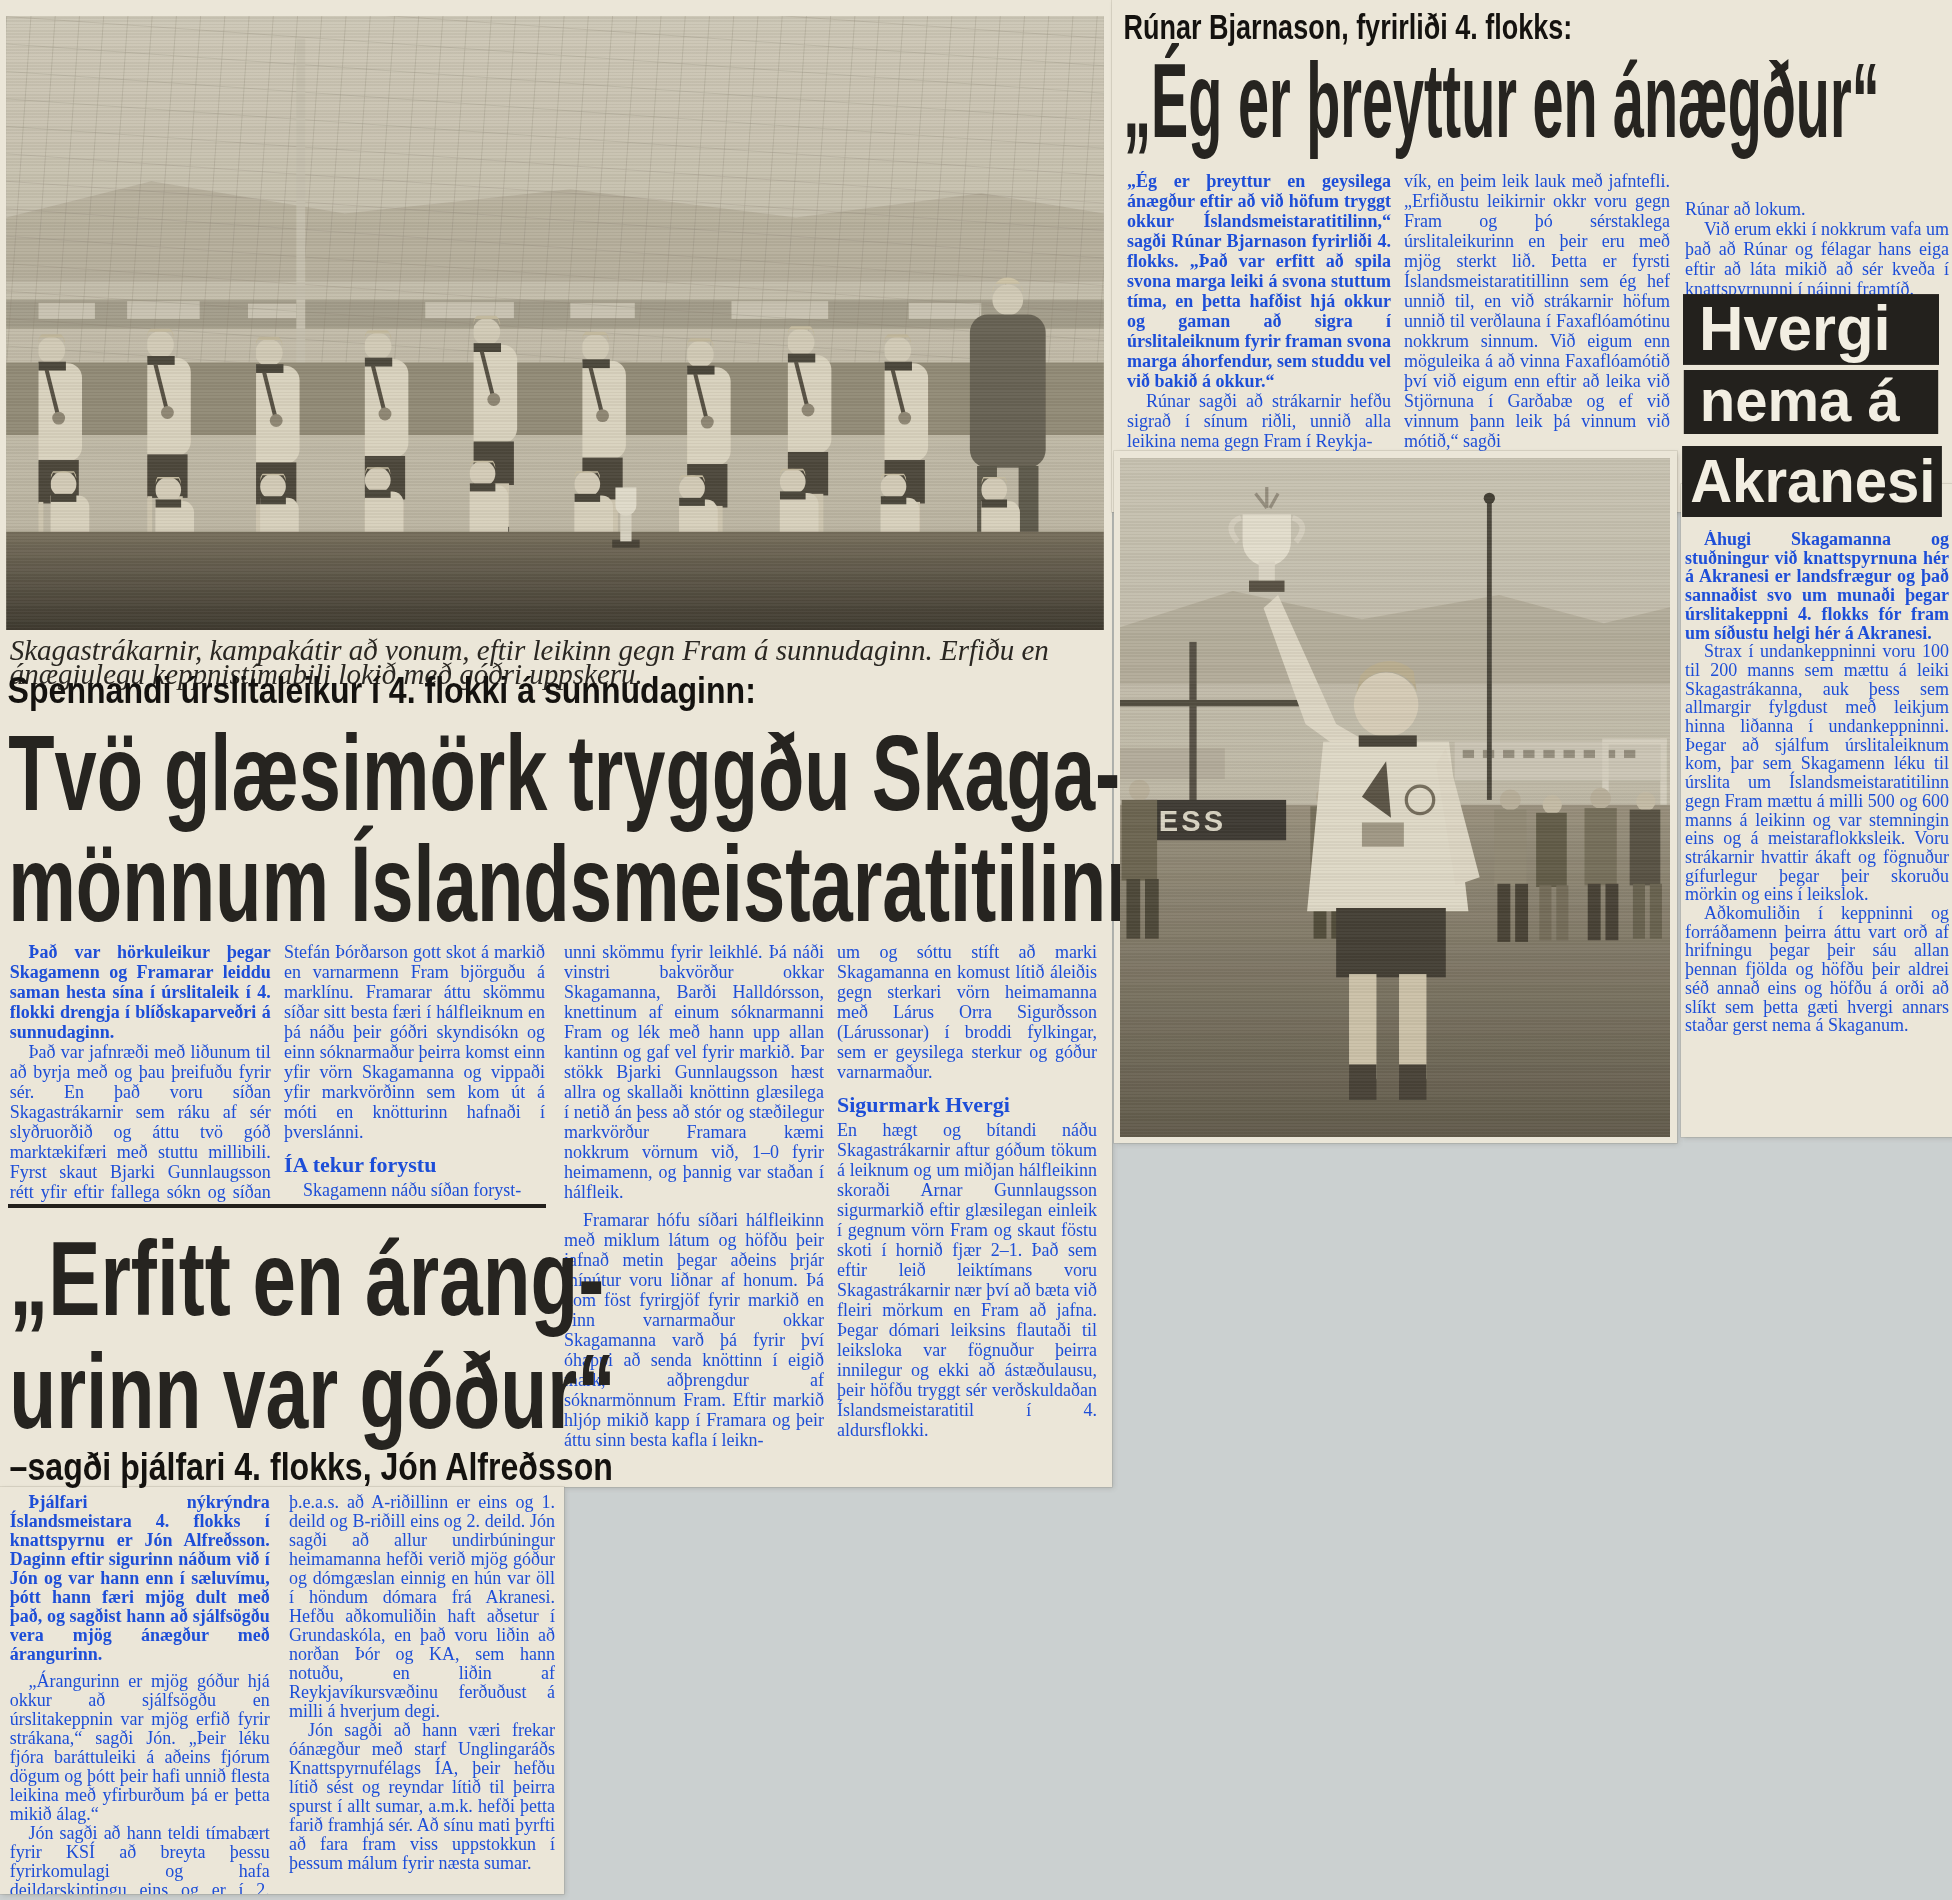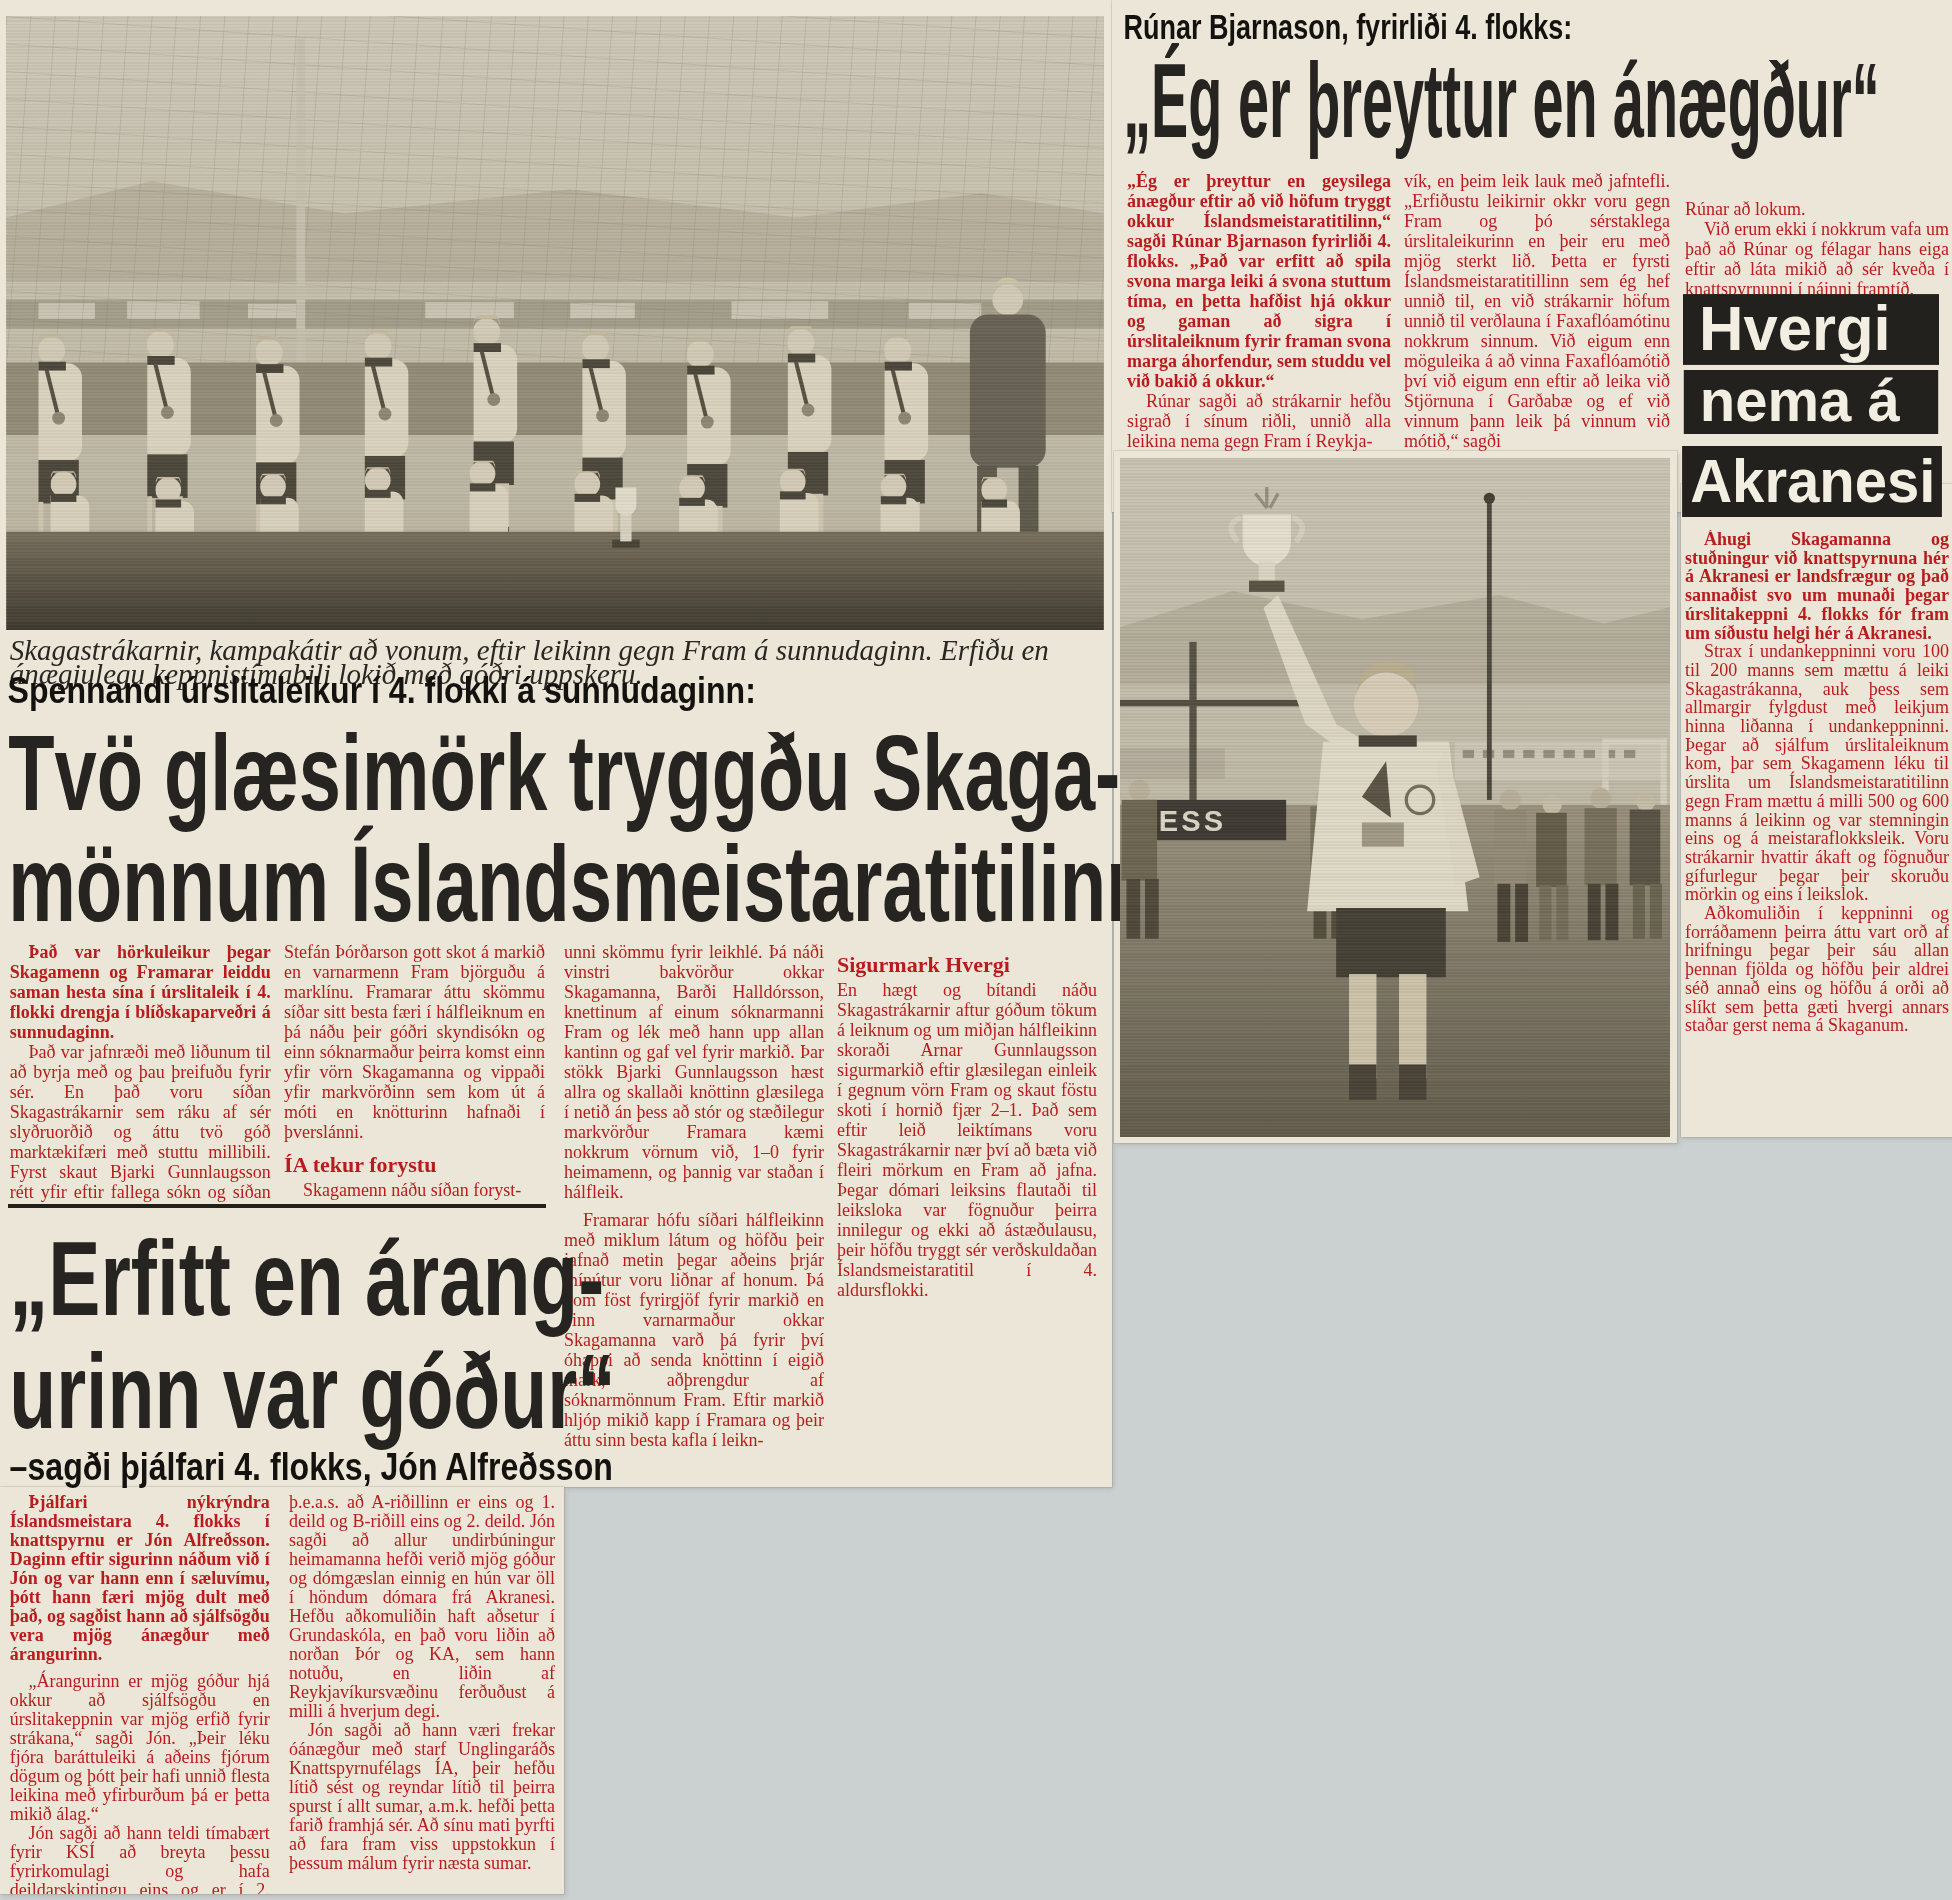--- a/index.html
+++ b/index.html
@@ -3,21 +3,21 @@
 <meta charset="utf-8">
 <style>
   html,body{margin:0;padding:0;background:#cbd0d0;}
   #page{position:relative;width:1952px;height:1901px;background:#cbd0d0;overflow:hidden;
         font-family:"Liberation Serif",serif;color:#24211d;}
   .paper{position:absolute;background:#ebe6d8;box-shadow:0 0 0 0.8px rgba(110,105,90,.18), 1.6px 2.4px 4.8px rgba(90,88,78,.25);}
   .abs{position:absolute;}
   .photo{position:absolute;overflow:hidden;background:#bdb7a8;}
   .photo svg{display:block;}
   .caption{font-style:italic;font-size:29px;line-height:24px;color:#2a2722;}
-  .bodycol{position:absolute;font-size:18px;line-height:20px;text-align:justify;overflow:hidden;color:#b91c1c;}
+  .bodycol{position:absolute;font-size:18px;line-height:20px;text-align:justify;overflow:hidden;color:#1d4ed8;}
   .bodycol p{margin:0;text-indent:1.05em;}
   .bodycol p.noindent{text-indent:0;}
   .bodycol p.gap{margin-top:8px;}
   .lead{font-weight:700;}
   .colsubhead{font-weight:700;font-size:22px;text-indent:0 !important;margin:13px 0 4.8px 0 !important;}
   .hl{fill:#262420;font-family:"Liberation Sans",sans-serif;font-weight:700;}
   .kick{fill:#14120f;font-family:"Liberation Sans",sans-serif;font-weight:700;}
   .rule{position:absolute;background:#23201c;}
   .boxhead rect{fill:#23211d;}
   .boxhead text{fill:#f2eee2;font-family:"Liberation Sans",sans-serif;font-weight:700;}
@@ -149,20 +149,21 @@
   <div class="bodycol" style="left:284px;top:942px;width:261px;height:266px;">
     <p class="noindent">Stefán Þórðarson gott skot á markið en varnarmenn Fram björguðu á marklínu. Framarar áttu skömmu síðar sitt besta færi í hálfleiknum en þá náðu þeir góðri skyndisókn og einn sóknarmaður þeirra komst einn yfir vörn Skagamanna og vippaði yfir markvörðinn sem kom út á móti en knötturinn hafnaði í þverslánni.</p>
     <p class="colsubhead">ÍA tekur forystu</p>
     <p>Skagamenn náðu síðan foryst-</p>
   </div>
   <div class="bodycol" style="left:564px;top:942px;width:260px;height:548px;">
     <p class="noindent">unni skömmu fyrir leikhlé. Þá náði vinstri bakvörður okkar Skagamanna, Barði Halldórsson, knettinum af einum sóknarmanni Fram og lék með hann upp allan kantinn og gaf vel fyrir markið. Þar stökk Bjarki Gunnlaugsson hæst allra og skallaði knöttinn glæsilega í netið án þess að stór og stæðilegur markvörður Framara kæmi nokkrum vörnum við, 1–0 fyrir heimamenn, og þannig var staðan í hálfleik.</p>
     <p class="gap">Framarar hófu síðari hálfleikinn með miklum látum og höfðu þeir jafnað metin þegar aðeins þrjár mínútur voru liðnar af honum. Þá kom föst fyrirgjöf fyrir markið en einn varnarmaður okkar Skagamanna varð þá fyrir því óhappi að senda knöttinn í eigið mark, aðþrengdur af sóknarmönnum Fram. Eftir markið hljóp mikið kapp í Framara og þeir áttu sinn besta kafla í leikn-</p>
   </div>
   <div class="bodycol" style="left:837px;top:942px;width:260px;height:524px;">
+    <p class="noindent">um og sóttu stíft að marki Skagamanna en komust lítið áleiðis gegn sterkari vörn heimamanna með Lárus Orra Sigurðsson (Lárussonar) í broddi fylkingar, sem er geysilega sterkur og góður varnarmaður.</p>
     <p class="colsubhead">Sigurmark Hvergi</p>
     <p class="noindent">En hægt og bítandi náðu Skagastrákarnir aftur góðum tökum á leiknum og um miðjan hálfleikinn skoraði Arnar Gunnlaugsson sigurmarkið eftir glæsilegan einleik í gegnum vörn Fram og skaut föstu skoti í hornið fjær 2–1. Það sem eftir leið leiktímans voru Skagastrákarnir nær því að bæta við fleiri mörkum en Fram að jafna. Þegar dómari leiksins flautaði til leiksloka var fögnuður þeirra innilegur og ekki að ástæðulausu, þeir höfðu tryggt sér verðskuldaðan Íslandsmeistaratitil í 4. aldursflokki.</p>
   </div>
 
   <div class="rule" style="left:8px;top:1204px;width:538px;height:4px;"></div>
 
   <svg class="abs" style="left:6.4px;top:1217px;" width="637" height="242" viewBox="0 0 790 300">
     <text class="hl" x="4" y="122" font-size="132" textLength="738" lengthAdjust="spacingAndGlyphs">„Erfitt en árang-</text>
     <text class="hl" x="4" y="262" font-size="132" textLength="752" lengthAdjust="spacingAndGlyphs">urinn var góður“</text>
   </svg>

